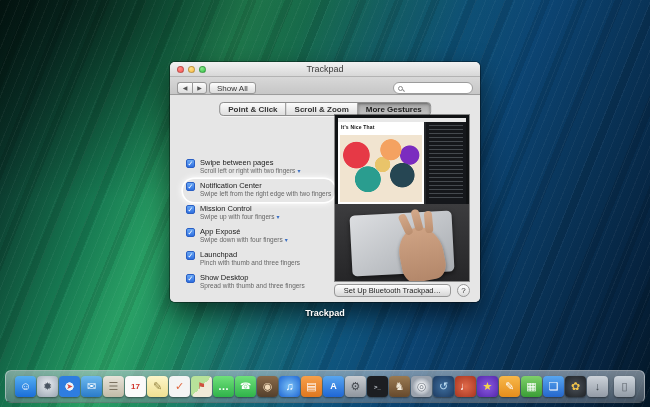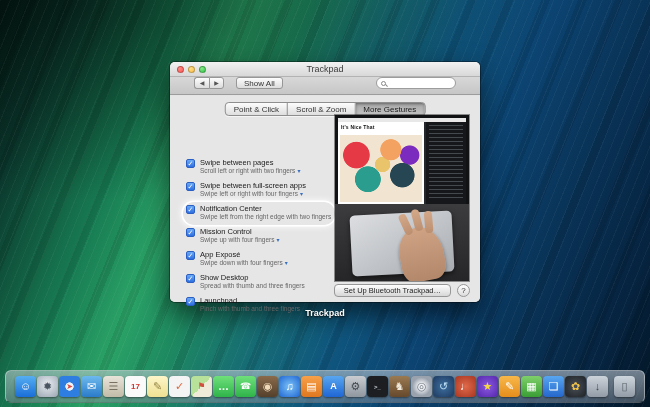--- a/index.html
+++ b/index.html
@@ -26,42 +26,42 @@
   .titlebar { height:15px; background:linear-gradient(#f2f2f2,#d8d8d8);
     border-radius:5px 5px 0 0; border-bottom:1px solid #b3b3b3;
     text-align:center; line-height:15px; font-size:9px; color:#3c3c3c; position:relative; }
   .lights { position:absolute; left:7px; top:4px; display:flex; gap:4px; }
   .light { width:7px; height:7px; border-radius:50%; border:0.5px solid rgba(0,0,0,.25); }
   .red { background:radial-gradient(circle at 35% 30%, #ff8a85, #fc5753); }
   .yellow { background:radial-gradient(circle at 35% 30%, #ffe08a, #fdbc40); }
   .green { background:radial-gradient(circle at 35% 30%, #8ae88a, #33c748); }
 
   .toolbar { height:18px; background:linear-gradient(#d8d8d8,#c6c6c6);
-    border-bottom:1px solid #9c9c9c; display:flex; align-items:flex-start; padding:0 24px; gap:12px; }
+    border-bottom:1px solid #9c9c9c; display:flex; align-items:flex-end; padding:0 7px; gap:2px; }
   .navbtns { display:flex; }
   .navbtn { width:15px; height:12px; font-size:6px; line-height:11px; text-align:center;
     color:#555; border:1px solid #979797; background:linear-gradient(#fdfdfd,#dcdcdc); }
   .navbtn.back { border-radius:3px 0 0 3px; border-right:none; }
   .navbtn.fwd  { border-radius:0 3px 3px 0; }
   .showall { height:12px; padding:0 7px; font-size:8px; line-height:11px; color:#333;
     border:1px solid #979797; border-radius:3px; background:linear-gradient(#fdfdfd,#dcdcdc); }
   .tspacer { flex:1; }
   .search { width:80px; height:12px; border-radius:7px; background:#fff;
     border:1px solid #9c9c9c; display:flex; align-items:center; padding:0 4px; gap:3px; }
   .mag { width:5px; height:5px; border:1px solid #8a8a8a; border-radius:50%; position:relative; flex:none; }
   .mag::after { content:""; position:absolute; width:3px; height:1px; background:#8a8a8a;
     transform:rotate(45deg); right:-3px; bottom:-1px; }
   .sinput { flex:1; border:none; outline:none; background:transparent; font-size:7px; height:10px; width:60px; }
 
   .pane { position:absolute; top:34px; left:0; right:0; bottom:0;
     background:#e6e6e6; border-radius:0 0 5px 5px; }
 
   .tabs { position:absolute; top:6px; left:50%; transform:translateX(-50%);
     display:flex; height:14px; border:1px solid #8e8e8e; border-radius:4px; overflow:hidden;
-    background:linear-gradient(#fcfcfc,#dedede); box-shadow:0 1px 0 rgba(255,255,255,.6); }
+    background:linear-gradient(#fcfcfc,#dedede); box-shadow:0 1px 0 rgba(255,255,255,.6);font-weight:bold; }
   .tab { padding:0 8px; line-height:13px; font-size:8px; color:#333; border-right:1px solid #8e8e8e; white-space:nowrap; }
   .tab:last-child { border-right:none; }
   .tab.selected { background:linear-gradient(#a6a6a6,#c3c3c3);
     box-shadow:inset 0 1px 3px rgba(0,0,0,.4); color:#1a1a1a;text-align:right; }
 
   .glist { position:absolute; left:13px; top:24px; width:152px;margin-top:36px; }
   .row { display:flex; align-items:flex-start; padding:2px 3px; height:23px; position:relative; }
   .row.highlighted { box-shadow:0 0 0 1.5px #fff, 0 0 6px 2px rgba(255,255,255,.85); border-radius:11px; }
   .cb { width:9px; height:9px; flex:none; margin:1px 5px 0 0; border-radius:2px;
     border:1px solid #2a5fc4; background:linear-gradient(#6aa9f5,#2f6fe0); color:#fff; text-align:center; }
@@ -166,32 +166,20 @@
             </span>
           <div>
             <div class="rtitle">Swipe between pages</div>
             <div class="rsub">
                 <span>Scroll left or right with two fingers</span>
                 <span class="dd">▾</span>
               </div>
           </div>
         </div>
 
-        <div class="row">
-          <span class="cb">
-              <span class="check">✓</span>
-            </span>
-          <div>
-            <div class="rtitle">Swipe between full-screen apps</div>
-            <div class="rsub">
-                <span>Swipe left or right with four fingers</span>
-                <span class="dd">▾</span>
-              </div>
-          </div>
-        </div>
 
         <div class="row highlighted">
           <span class="cb">
               <span class="check">✓</span>
             </span>
           <div>
             <div class="rtitle">Notification Center</div>
             <div class="rsub">
                 <span>Swipe left from the right edge with two fingers</span>
               </div>
@@ -222,35 +210,35 @@
                 <span class="dd">▾</span>
               </div>
           </div>
         </div>
 
         <div class="row">
           <span class="cb">
               <span class="check">✓</span>
             </span>
           <div>
+            <div class="rtitle">Launchpad</div>
+            <div class="rsub">
+                <span>Pinch with thumb and three fingers</span>
+              </div>
+          </div>
+        </div>
+
+        <div class="row">
+          <span class="cb">
+              <span class="check">✓</span>
+            </span>
+          <div>
             <div class="rtitle">Show Desktop</div>
             <div class="rsub">
                 <span>Spread with thumb and three fingers</span>
-              </div>
-          </div>
-        </div>
-
-        <div class="row">
-          <span class="cb">
-              <span class="check">✓</span>
-            </span>
-          <div>
-            <div class="rtitle">Launchpad</div>
-            <div class="rsub">
-                <span>Pinch with thumb and three fingers</span>
               </div>
           </div>
         </div>
 
       </div>
 
       <div class="video">
         <div class="vscreen">
           <div class="vmenubar"></div>
           <div class="vpage">

